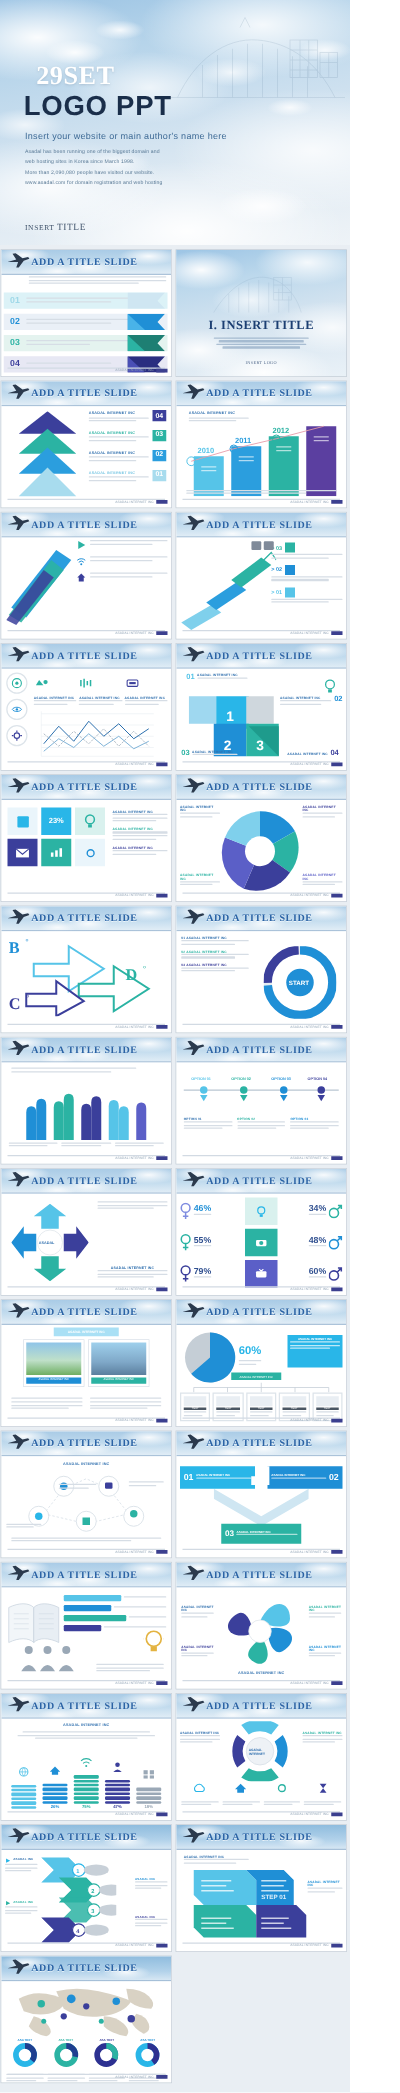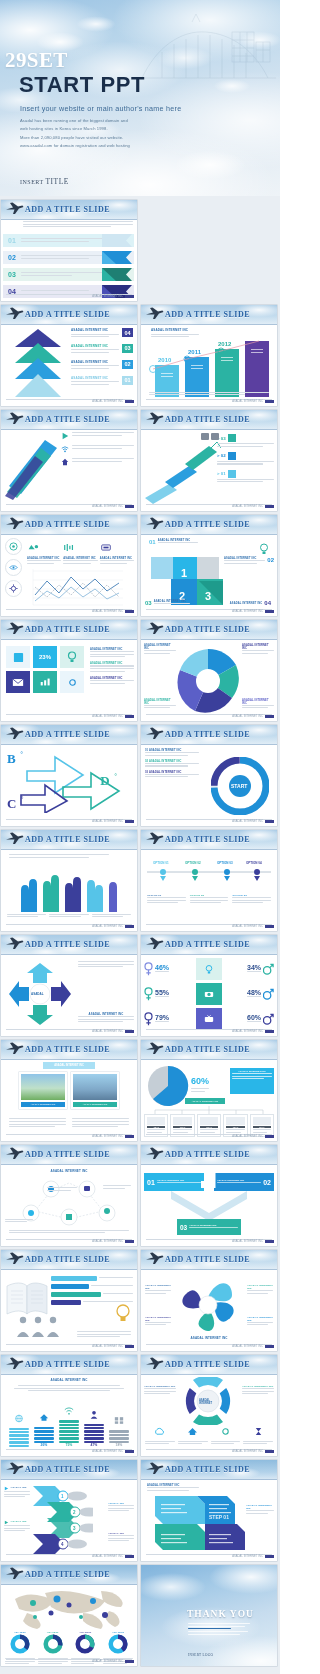--- a/index.html
+++ b/index.html
@@ -25,21 +25,21 @@
       radial-gradient(ellipse 28px 11px at 96px 24px, rgba(255,255,255,.85), transparent 70%),
       radial-gradient(ellipse 40px 16px at 185px 58px, rgba(255,255,255,.75), transparent 70%),
       radial-gradient(ellipse 26px 10px at 232px 86px, rgba(255,255,255,.8), transparent 70%),
       radial-gradient(ellipse 45px 18px at 20px 100px, rgba(255,255,255,.7), transparent 72%),
       radial-gradient(ellipse 30px 12px at 260px 40px, rgba(255,255,255,.8), transparent 70%),
       radial-gradient(ellipse 50px 20px at 210px 165px, rgba(255,255,255,.9), transparent 72%),
       radial-gradient(ellipse 36px 14px at 95px 130px, rgba(255,255,255,.6), transparent 72%);
     pointer-events: none; }
   .cover-watermark { position: absolute; right: 4px; top: 8px; width: 140px; height: 78px;
     opacity: .20; pointer-events: none; }
-  .cover-title1 { position: absolute; left: 5px; top: 48px; font-family: "Liberation Serif", serif;
+  .cover-title1 { position: absolute; left: 29px; top: 48px; font-family: "Liberation Serif", serif;
     font-size: 21px; font-weight: 700; color: #ffffff; letter-spacing: .4px;
     text-shadow: 0 1px 2px rgba(120,140,160,.35); }
   .cover-title2 { position: absolute; left: 19px; top: 72px; font-family: "Liberation Sans", sans-serif;
     font-size: 22px; font-weight: 700; color: #1a2e4a; letter-spacing: .6px; }
   .cover-sub { position: absolute; left: 20px; top: 104px; font-size: 7.2px; color: #3f6b96;
     letter-spacing: .25px; }
   .cover-body { position: absolute; left: 20px; top: 117px; width: 135px; font-size: 4.1px;
     line-height: 2.05; color: #5a7a96; letter-spacing: .12px; }
   .cover-body div { white-space: nowrap; }
   .cover-logo { position: absolute; left: 20px; top: 177px; font-family: "Liberation Serif", serif;
@@ -143,21 +143,21 @@
         <path d="M0 70 L140 70"></path>
         <rect x="96" y="24" width="22" height="30"></rect>
         <path d="M96 32 L118 32 M96 40 L118 40 M96 48 L118 48 M104 24 L104 54 M111 24 L111 54"></path>
         <rect x="120" y="34" width="14" height="20"></rect>
         <path d="M120 42 L134 42 M127 34 L127 54"></path>
         <path d="M56 14 L60 6 L64 14"></path>
       </g>
     </svg>
 
     <div class="cover-title1">29SET</div>
-    <div class="cover-title2">START PPT</div>
+    <div class="cover-title2">LOGO PPT</div>
     <div class="cover-sub">Insert your website or main author's name here</div>
     <div class="cover-body">
       <div>Asadal has been running one of the biggest domain and</div>
       <div>web hosting  sites in Korea since March 1998.</div>
       <div>More than 2,090,080 people have visited our website.</div>
       <div>www.asadal.com  for domain registration and web hosting</div>
     </div>
     <div class="cover-logo">
       <span>INSERT</span>
       <b>TITLE</b>
@@ -225,20 +225,38 @@
               </svg>
           </div>
         </div>
         <div class="foot-line"></div>
         <div class="foot">
           <span class="foot-txt">ASADAL INTERNET INC</span>
           <span class="foot-bar"></span>
         </div>
       </div>
 
+      <div class="slide skyfull">
+        <svg class="skyfull-wm" viewBox="0 0 74 44">
+          <g stroke="#6a8aa8" fill="none" stroke-width=".5">
+            <path d="M2 40 C14 20 30 10 44 12 C58 14 68 26 72 40"></path>
+            <path d="M14 40 L14 25 M22 40 L22 20 M30 40 L30 16 M38 40 L38 14 M46 40 L46 16 M54 40 L54 21 M62 40 L62 27"></path>
+            <rect x="50" y="12" width="14" height="18"></rect>
+              <path d="M50 18 L64 18 M50 24 L64 24 M57 12 L57 30"></path>
+          </g>
+        </svg>
+        <div class="skyfull-t">I. INSERT TITLE</div>
+        <div class="skyfull-b">
+          <div class="lorem" style="width:94%"></div>
+            <div class="lorem" style="width:86%"></div>
+          <div class="lorem" style="width:90%"></div>
+            <div class="lorem" style="width:78%"></div>
+        </div>
+        <div class="skyfull-l">INSERT  LOGO</div>
+      </div>
     </div>
 
     <div class="row">
 
       <div class="slide">
         <div class="sk">
           <svg class="plane" viewBox="0 0 38 26">
               <path d="M2 15 L16 11 L10 2 L15 1 L26 9 L35 7 L37 10 L28 13 L20 24 L16 24 L19 15 Z" fill="#2b3a4d"></path>
             </svg>
           <div class="sk-title">ADD A TITLE SLIDE</div>
@@ -1692,27 +1710,16 @@
             </div>
           </div>
         </div>
         <div class="foot-line"></div>
         <div class="foot">
             <span class="foot-txt">ASADAL INTERNET INC</span>
             <span class="foot-bar"></span>
           </div>
       </div>
 
-      <div class="slide thanks">
-        <div class="thanks-t">THANK  YOU</div>
-        <div class="thanks-b">
-          <div class="lorem" style="width:100%"></div>
-          <div class="lorem" style="width:92%"></div>
-          <div class="lorem hl" style="width:70%"></div>
-          <div class="lorem" style="width:96%"></div>
-          <div class="lorem" style="width:84%"></div>
-        </div>
-        <div class="thanks-l">INSERT  LOGO</div>
-      </div>
     </div>
 
   </div>
 </div>
 
 </body></html>

